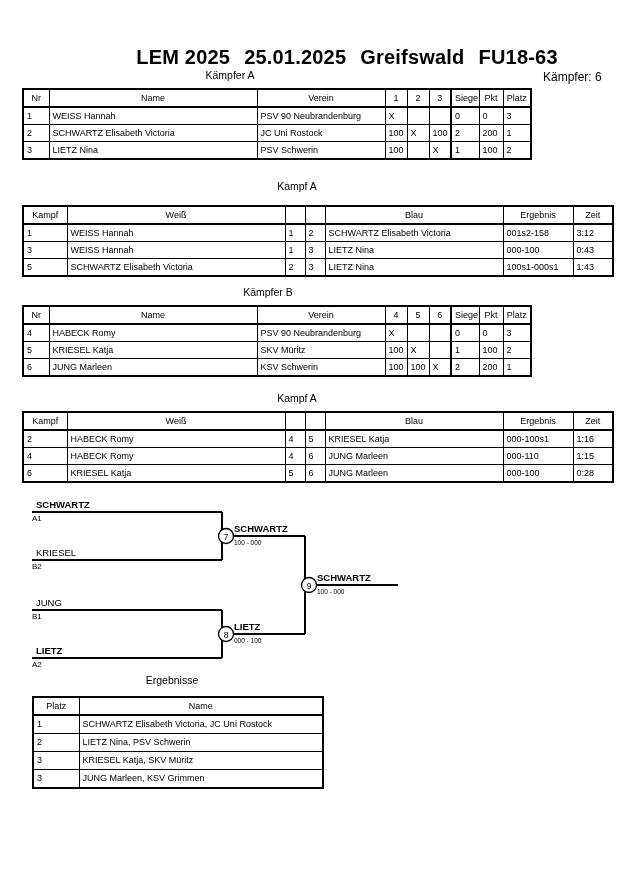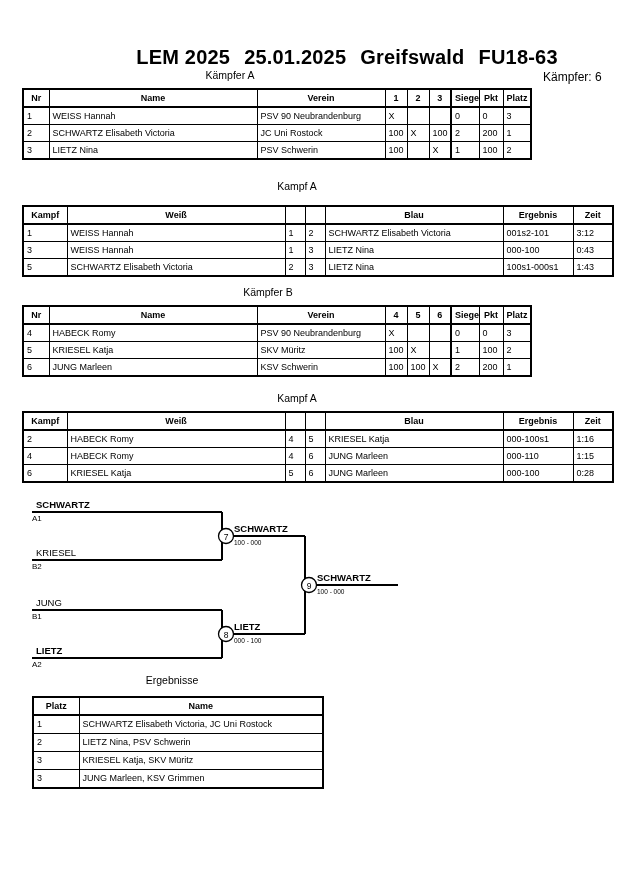--- a/index.html
+++ b/index.html
@@ -29,21 +29,21 @@
   
   table{border-collapse:collapse;table-layout:fixed;}
   table.tbl{
     border:2px solid #000;font-size:9px;background:#fff;
   }
   table.tbl td,table.tbl th{
     border:1px solid #000;padding:0 3px;height:16px;line-height:16px;
     overflow:hidden;white-space:nowrap;font-weight:normal;text-align:left;
   }
   table.tbl thead th{
-    font-weight:bold;text-align:center;border-bottom:2px solid #000;
+    font-weight:normal;text-align:center;border-bottom:2px solid #000;
   }
   .c{text-align:center;}
   .b{font-weight:bold;}
   .thick-l{border-left:2px solid #000 !important;}
 
   
   #standings-a{left:22px;top:88px;width:492px;}
   #standings-b{left:22px;top:305px;width:492px;}
 
   
@@ -162,21 +162,21 @@
       <th>Zeit</th>
     </tr>
   </thead>
   <tbody>
     <tr>
       <td class="c">1</td>
       <td>WEISS Hannah</td>
       <td class="c">1</td>
       <td class="c">2</td>
       <td class="b">SCHWARTZ Elisabeth Victoria</td>
-      <td class="c">001s2-101</td>
+      <td class="c">001s2-158</td>
       <td class="c">3:12</td>
     </tr>
     <tr>
       <td class="c">3</td>
       <td>WEISS Hannah</td>
       <td class="c">1</td>
       <td class="c">3</td>
       <td class="b">LIETZ Nina</td>
       <td class="c">000-100</td>
       <td class="c">0:43</td>

